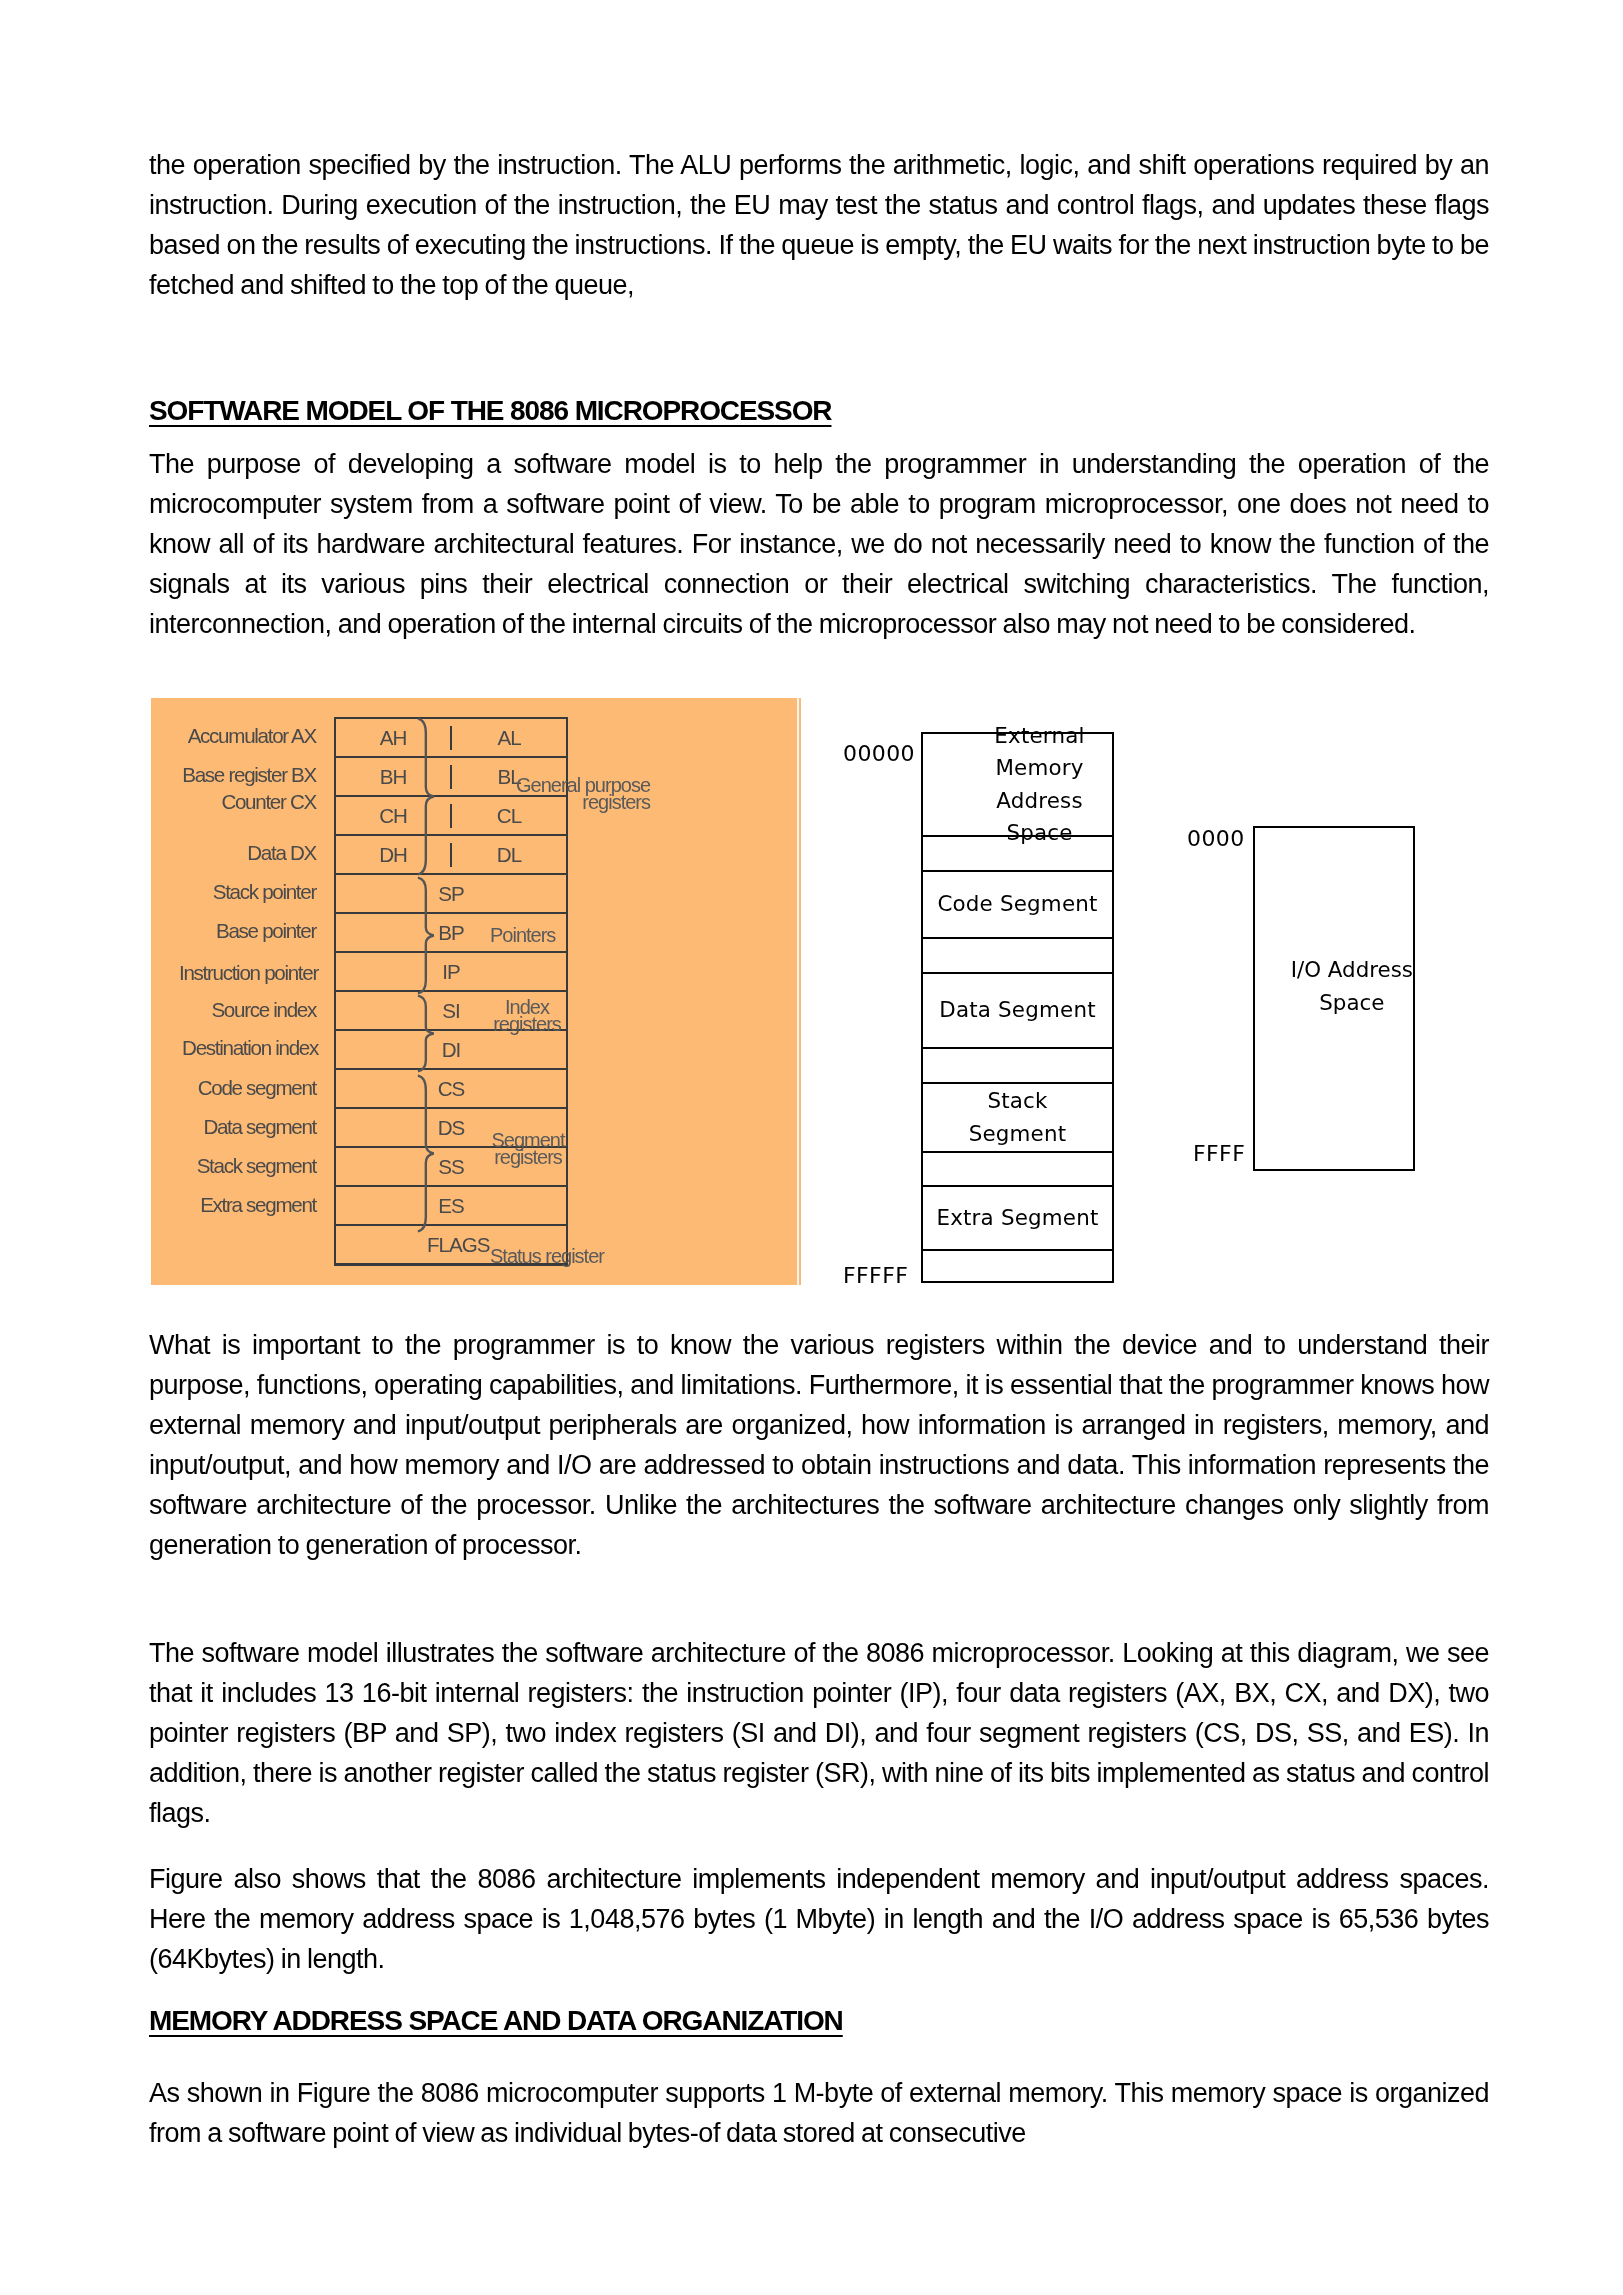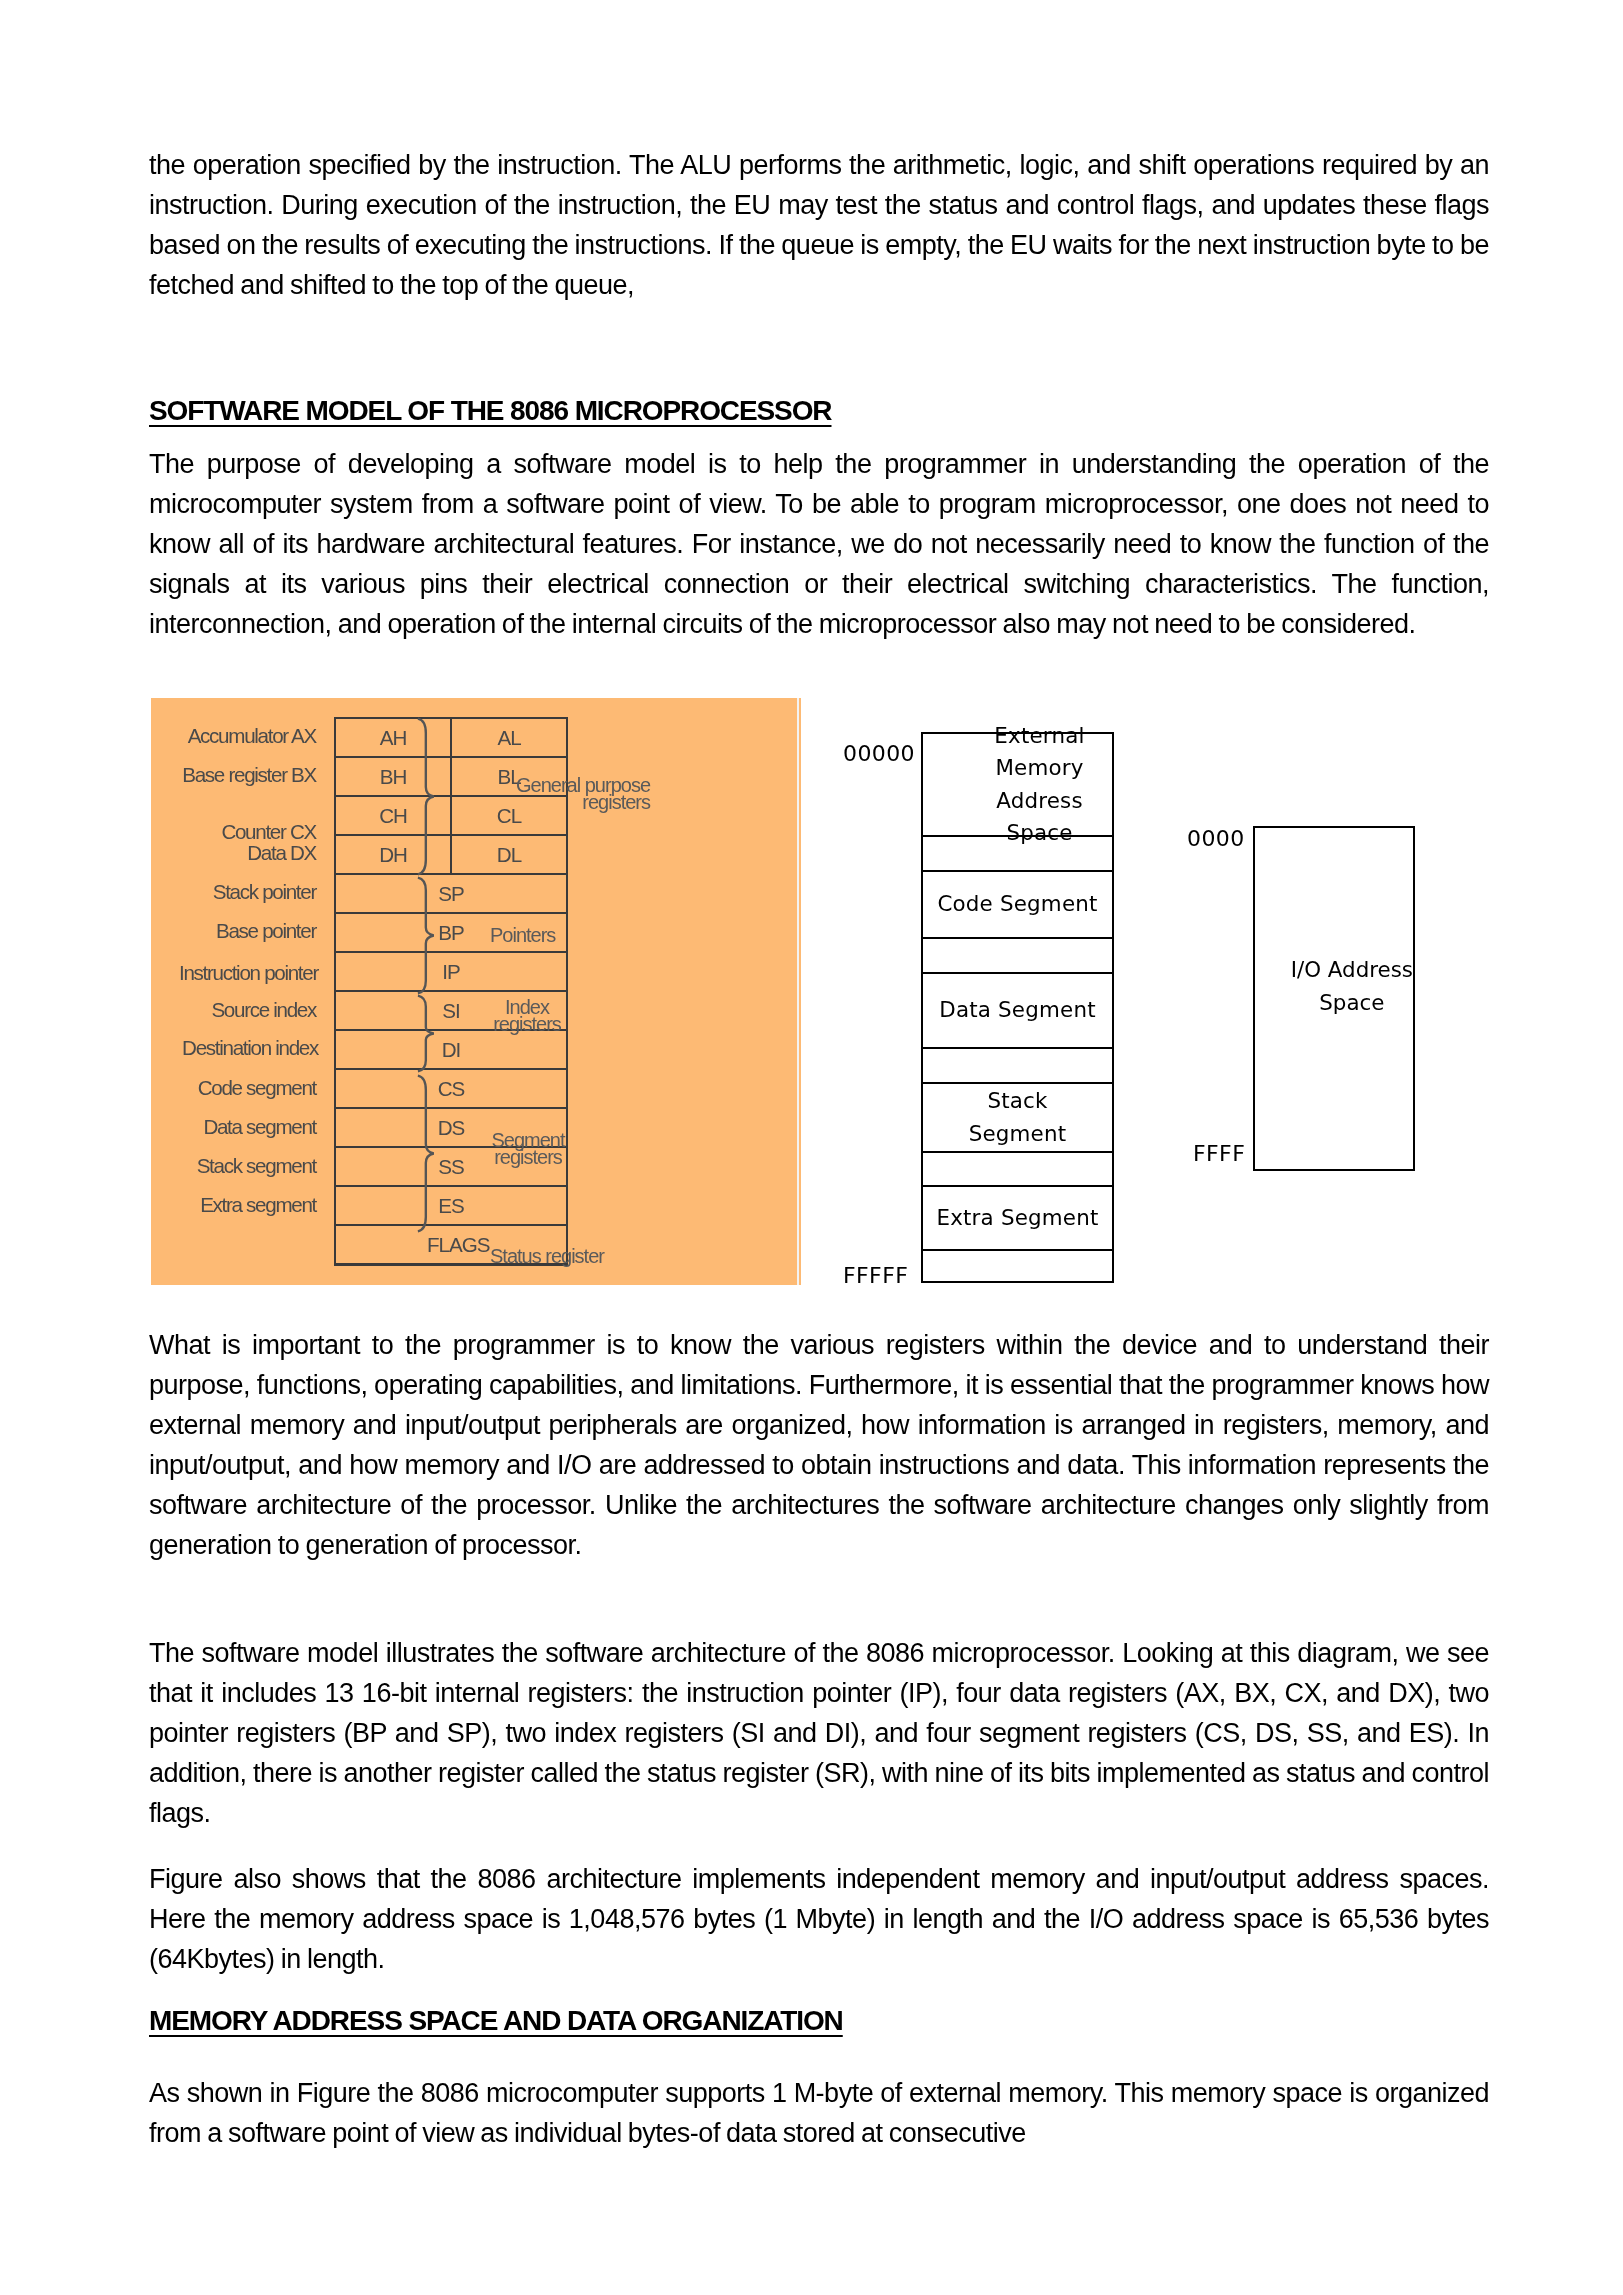--- a/index.html
+++ b/index.html
@@ -13,21 +13,21 @@
              letter-spacing: -1.1px; font-family: "Liberation Sans", sans-serif; margin: 0; }
 
   
   .regfig { position: absolute; left: 151px; top: 698px; width: 650px; height: 587px; background: #fdba74; }
   .regfig .edge { position: absolute; left: 646px; top: 0; width: 1.6px; height: 587px; background: #f3f3f3; }
   .reg-label { position: absolute; right: 485px; font-size: 20.6px; color: #4a4a4a; white-space: nowrap;
                letter-spacing: -1.3px; font-family: "Liberation Sans", sans-serif; text-align: right;
                filter: blur(0.4px); }
   .reg-table { position: absolute; left: 183px; top: 19px; width: 230px; border: 2.4px solid #3a3a3a;
                border-bottom-width: 3.2px; }
-  .reg-row { position: relative; height: 37px; border-top: 2.4px solid #3a3a3a; display: flex; }
+  .reg-row { position: relative; height: 37px; border-top: 2.4px solid #3a3a3a; display: flex; align-items: center; }
   .reg-row:first-child { border-top: none; }
   .reg-cell { flex: 1; display: flex; align-items: center; justify-content: center; font-size: 20.6px;
               color: #4a4a4a; letter-spacing: -1px; filter: blur(0.4px);
               font-family: "Liberation Sans", sans-serif; }
   .reg-cell.split { border-left: 2.4px solid #3a3a3a; }
   .brace { position: absolute; left: 262px; width: 32px; }
   .brace svg { display: block; }
   .group-label { position: absolute; left: 347px; font-size: 20px; color: #5a5a5a; text-align: center;
                  letter-spacing: -1px; line-height: 17.4px; filter: blur(0.4px);
                  font-family: "Liberation Sans", sans-serif; }
@@ -52,21 +52,21 @@
 
 <h2 class="heading" style="top:374px;margin-top:21px;">SOFTWARE MODEL OF THE 8086 MICROPROCESSOR</h2>
 
 <p class="para" style="top:444px;">The purpose of developing a software model is to help the programmer in understanding the operation of the microcomputer system from a software point of view. To be able to program microprocessor, one does not need to know all of its hardware architectural features. For instance, we do not necessarily need to know the function of the signals at its various pins their electrical connection or their electrical switching characteristics. The function, interconnection, and operation of the internal circuits of the microprocessor also may not need to be considered.</p>
 
 <div class="regfig">
   <div class="edge"></div>
 
   <div class="reg-label" style="top:26px;">Accumulator AX</div>
   <div class="reg-label" style="top:65px;">Base register BX</div>
-  <div class="reg-label" style="top:122px;margin-left:14px;">Counter CX</div>
+  <div class="reg-label" style="top:92px;margin-left:14px;">Counter CX</div>
   <div class="reg-label" style="top:143px;">Data DX</div>
   <div class="reg-label" style="top:182px;">Stack pointer</div>
   <div class="reg-label" style="top:221px;">Base pointer</div>
   <div class="reg-label" style="top:263px; right:483px;margin-left:14px;">Instruction pointer</div>
   <div class="reg-label" style="top:300px;">Source index</div>
   <div class="reg-label" style="top:338px; right:483px;">Destination index</div>
   <div class="reg-label" style="top:378px;">Code segment</div>
   <div class="reg-label" style="top:417px;">Data segment</div>
   <div class="reg-label" style="top:456px;">Stack segment</div>
   <div class="reg-label" style="top:495px;">Extra segment</div>

